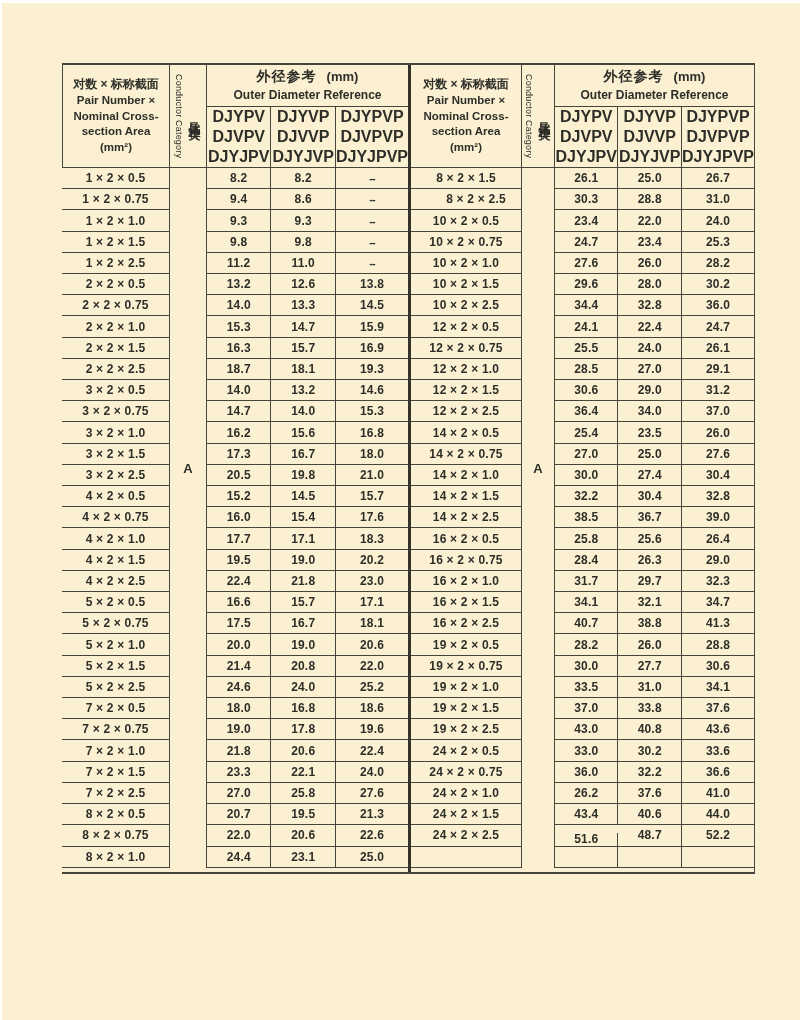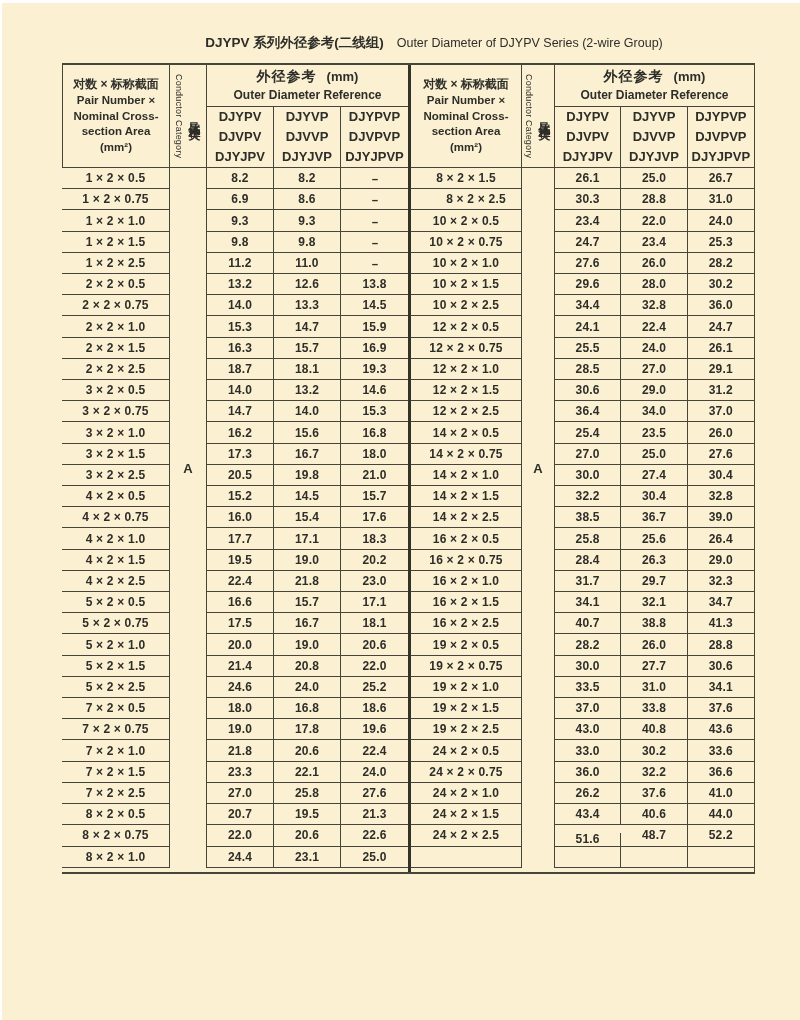--- a/index.html
+++ b/index.html
@@ -36,21 +36,21 @@
   .condh{grid-column:2;grid-row:1/3;border-right:1px solid var(--line,#45453C);
     border-bottom:1px solid var(--line,#45453C);gap:2px;}
   .vtx-en{writing-mode:vertical-lr;font-size:9px;letter-spacing:.2px;}
   .vtx-zh{writing-mode:vertical-rl;text-orientation:upright;font-size:12px;font-weight:bold;letter-spacing:2px;}
   .odh{grid-column:3/6;grid-row:1;flex-direction:column;border-bottom:1px solid var(--line,#45453C);line-height:19px;}
   .od-line1{display:flex;align-items:baseline;gap:10px;font-weight:bold;}
   .odzh{font-size:14px;letter-spacing:1px;}
   .odunit{font-size:13px;}
   .od-line2{font-size:12px;font-weight:bold;}
   .typeh{flex-direction:column;border-bottom:1px solid var(--line,#45453C);
-    font-size:13px;font-weight:bold;line-height:20px;grid-row:2;}
+    font-size:16px;font-weight:bold;line-height:20px;grid-row:2;}
   .typeh.t1{grid-column:3;border-right:1px solid var(--line,#45453C);}
   .typeh.t2{grid-column:4;border-right:1px solid var(--line,#45453C);}
   .typeh.t3{grid-column:5;}
 
   
   .condbody{grid-column:2;grid-row:3 / span 33;border-right:1px solid var(--line,#45453C);
     align-items:flex-start;}
   .condbody span{margin-top:293px;font-size:13px;font-weight:bold;}
 
   
@@ -60,24 +60,20 @@
   .cell.body.c5{border-right:none;}
   .cell.body.dash{font-size:11px;letter-spacing:-1px;}
 </style>
 </head>
 <body>
 
 <div class="viewport">
   <div class="page">
 
 
-    <div class="subtitle-row">
-      <span class="subtitle-zh">DJYPV 系列外径参考(二线组)</span>
-      <span class="subtitle-en">Outer Diameter of DJYPV Series (2-wire Group)</span>
-    </div>
 
     <div class="cable-table">
 
       <div class="half left">
         <div class="cell col1h">
           <div class="zh">对数 × 标称截面</div>
           <div class="en">Pair Number ×</div>
           <div class="en">Nominal Cross-</div>
           <div class="en">section Area</div>
           <div class="en">(mm²)</div>
@@ -109,21 +105,21 @@
           <span>DJYJPVP</span>
         </div>
         <div class="cell condbody">
           <span>A</span>
         </div>
       <div class="cell body size" style="grid-area: 3 / 1;">1 × 2 × 0.5</div>
           <div class="cell body val" style="grid-area: 3 / 3;">8.2</div>
           <div class="cell body val" style="grid-area: 3 / 4;">8.2</div>
           <div class="cell body val c5 dash" style="grid-area: 3 / 5;">--</div>
           <div class="cell body size" style="grid-area: 4 / 1;">1 × 2 × 0.75</div>
-          <div class="cell body val" style="grid-area: 4 / 3;">6.9</div>
+          <div class="cell body val" style="grid-area: 4 / 3;">9.4</div>
           <div class="cell body val" style="grid-area: 4 / 4;">8.6</div>
           <div class="cell body val c5 dash" style="grid-area: 4 / 5;">--</div>
           <div class="cell body size" style="grid-area: 5 / 1;">1 × 2 × 1.0</div>
           <div class="cell body val" style="grid-area: 5 / 3;">9.3</div>
           <div class="cell body val" style="grid-area: 5 / 4;">9.3</div>
           <div class="cell body val c5 dash" style="grid-area: 5 / 5;">--</div>
           <div class="cell body size" style="grid-area: 6 / 1;">1 × 2 × 1.5</div>
           <div class="cell body val" style="grid-area: 6 / 3;">9.8</div>
           <div class="cell body val" style="grid-area: 6 / 4;">9.8</div>
           <div class="cell body val c5 dash" style="grid-area: 6 / 5;">--</div>

